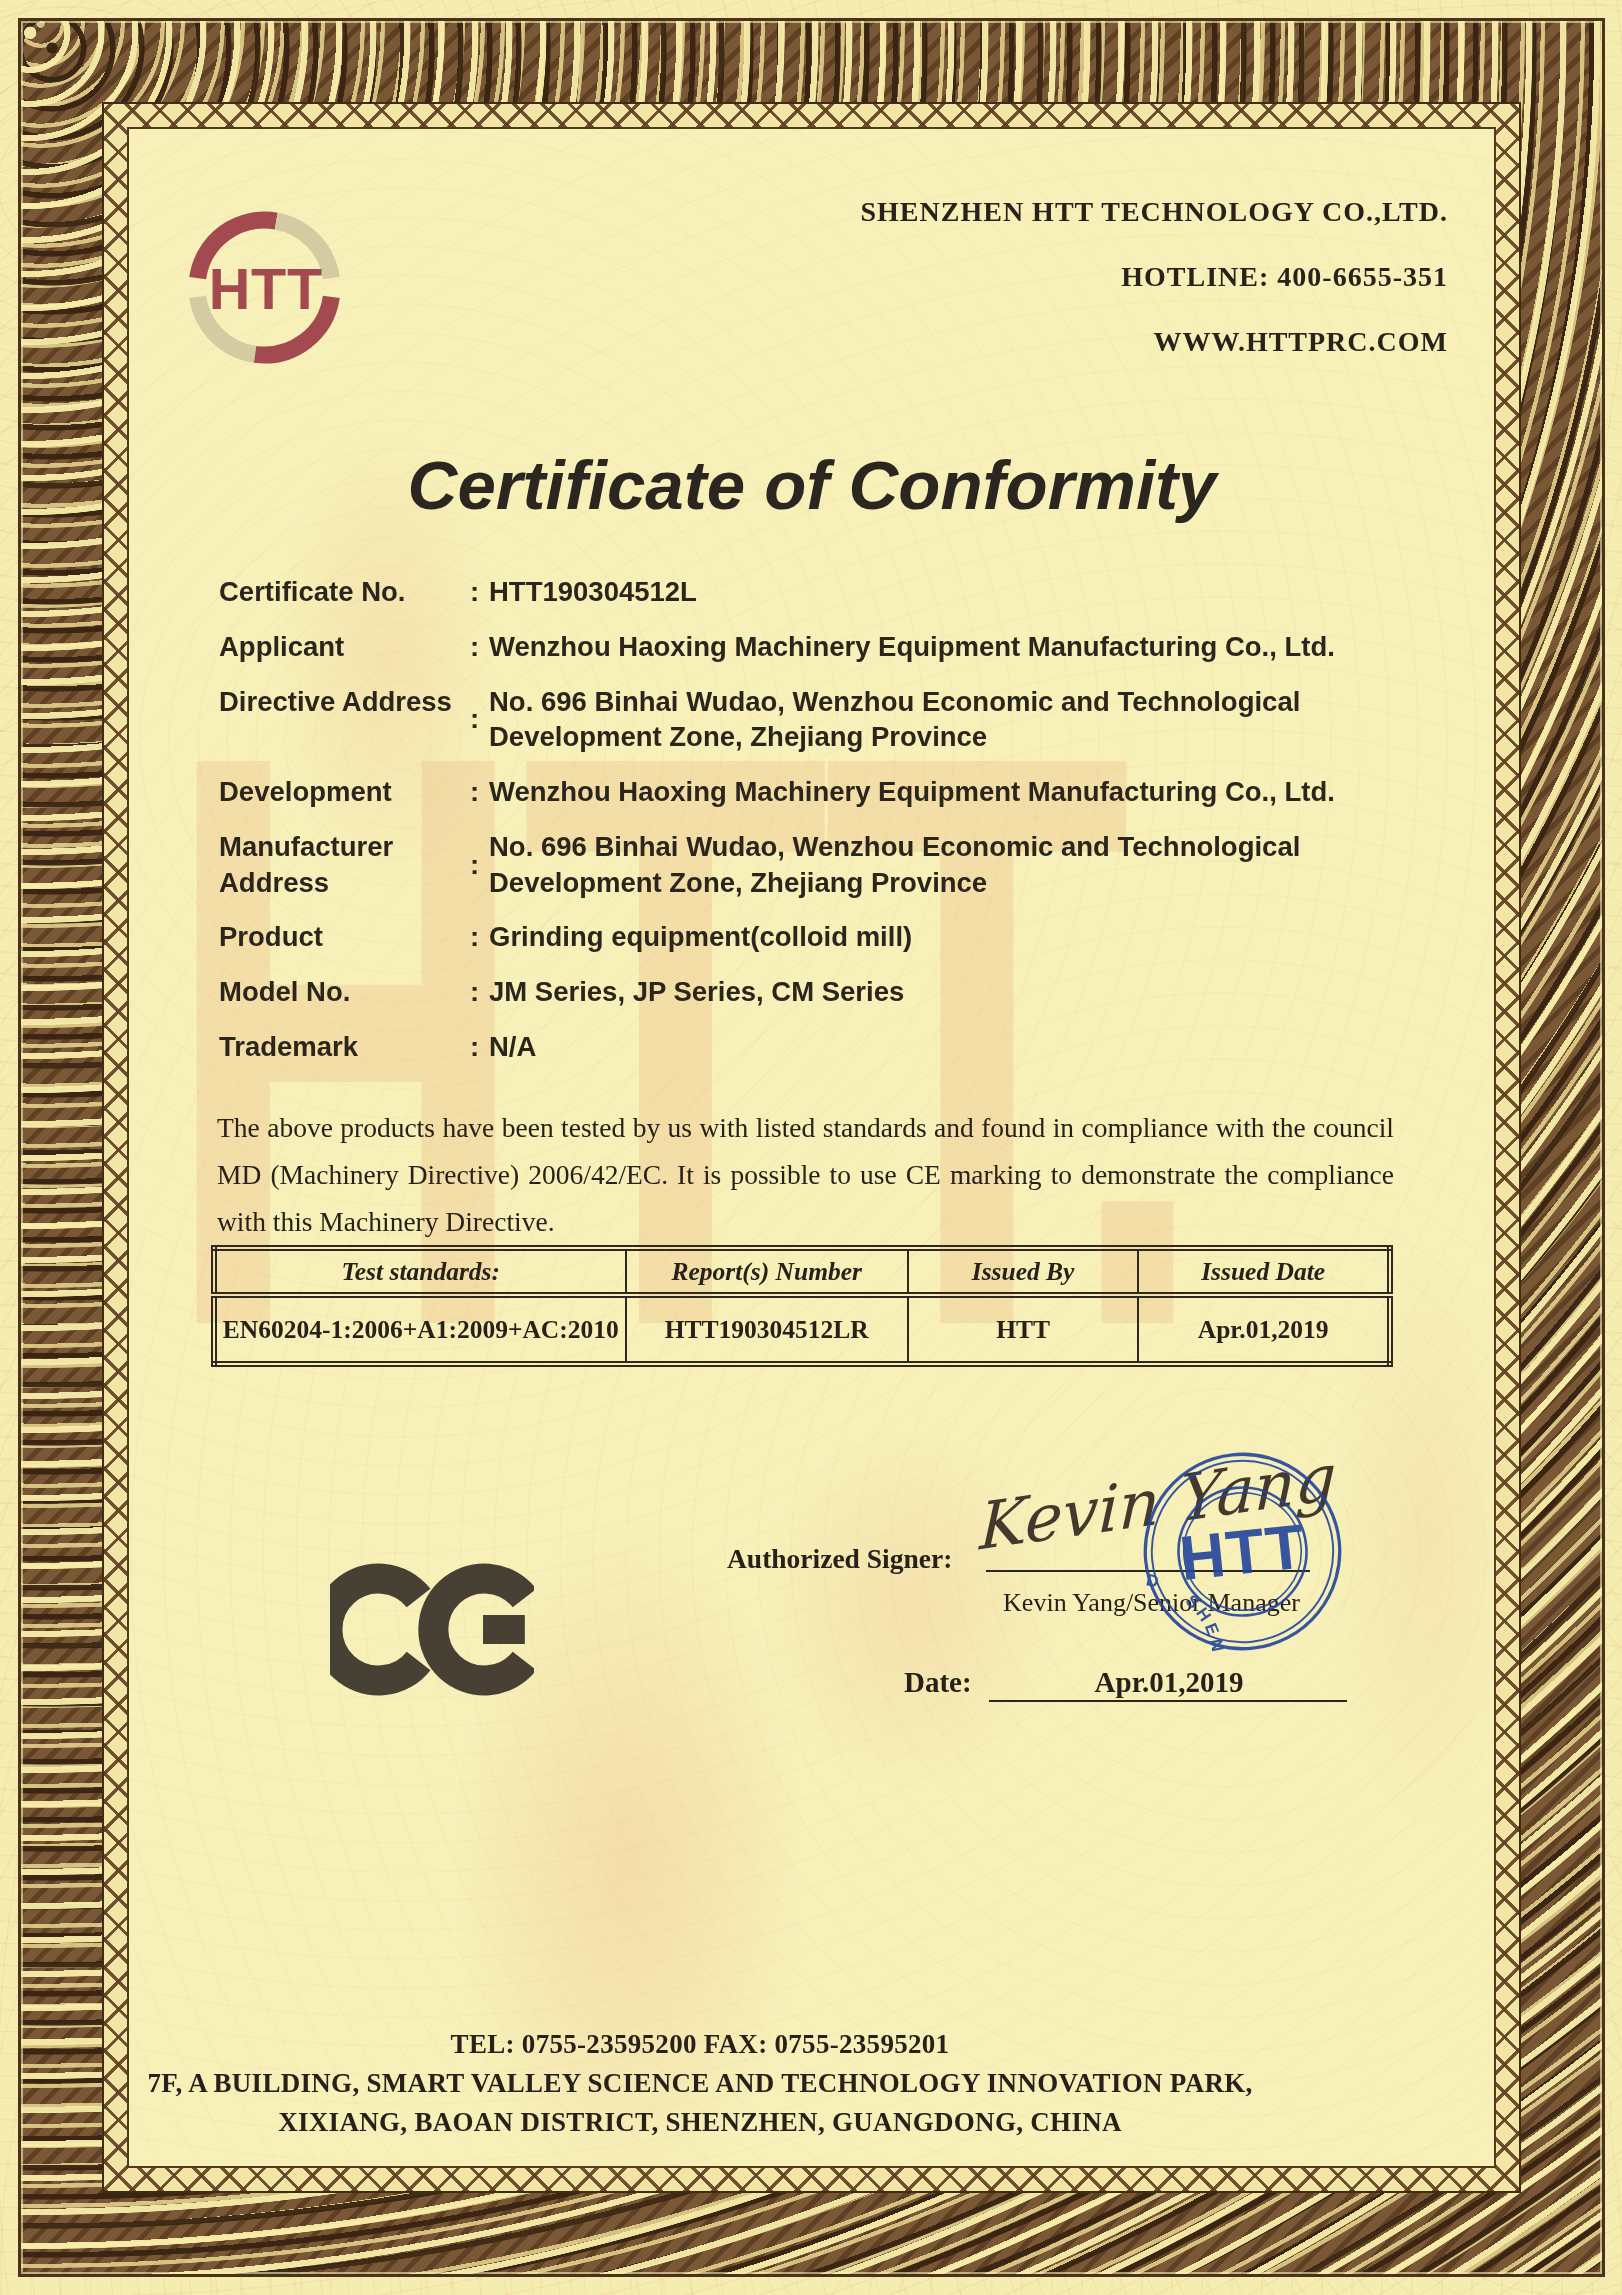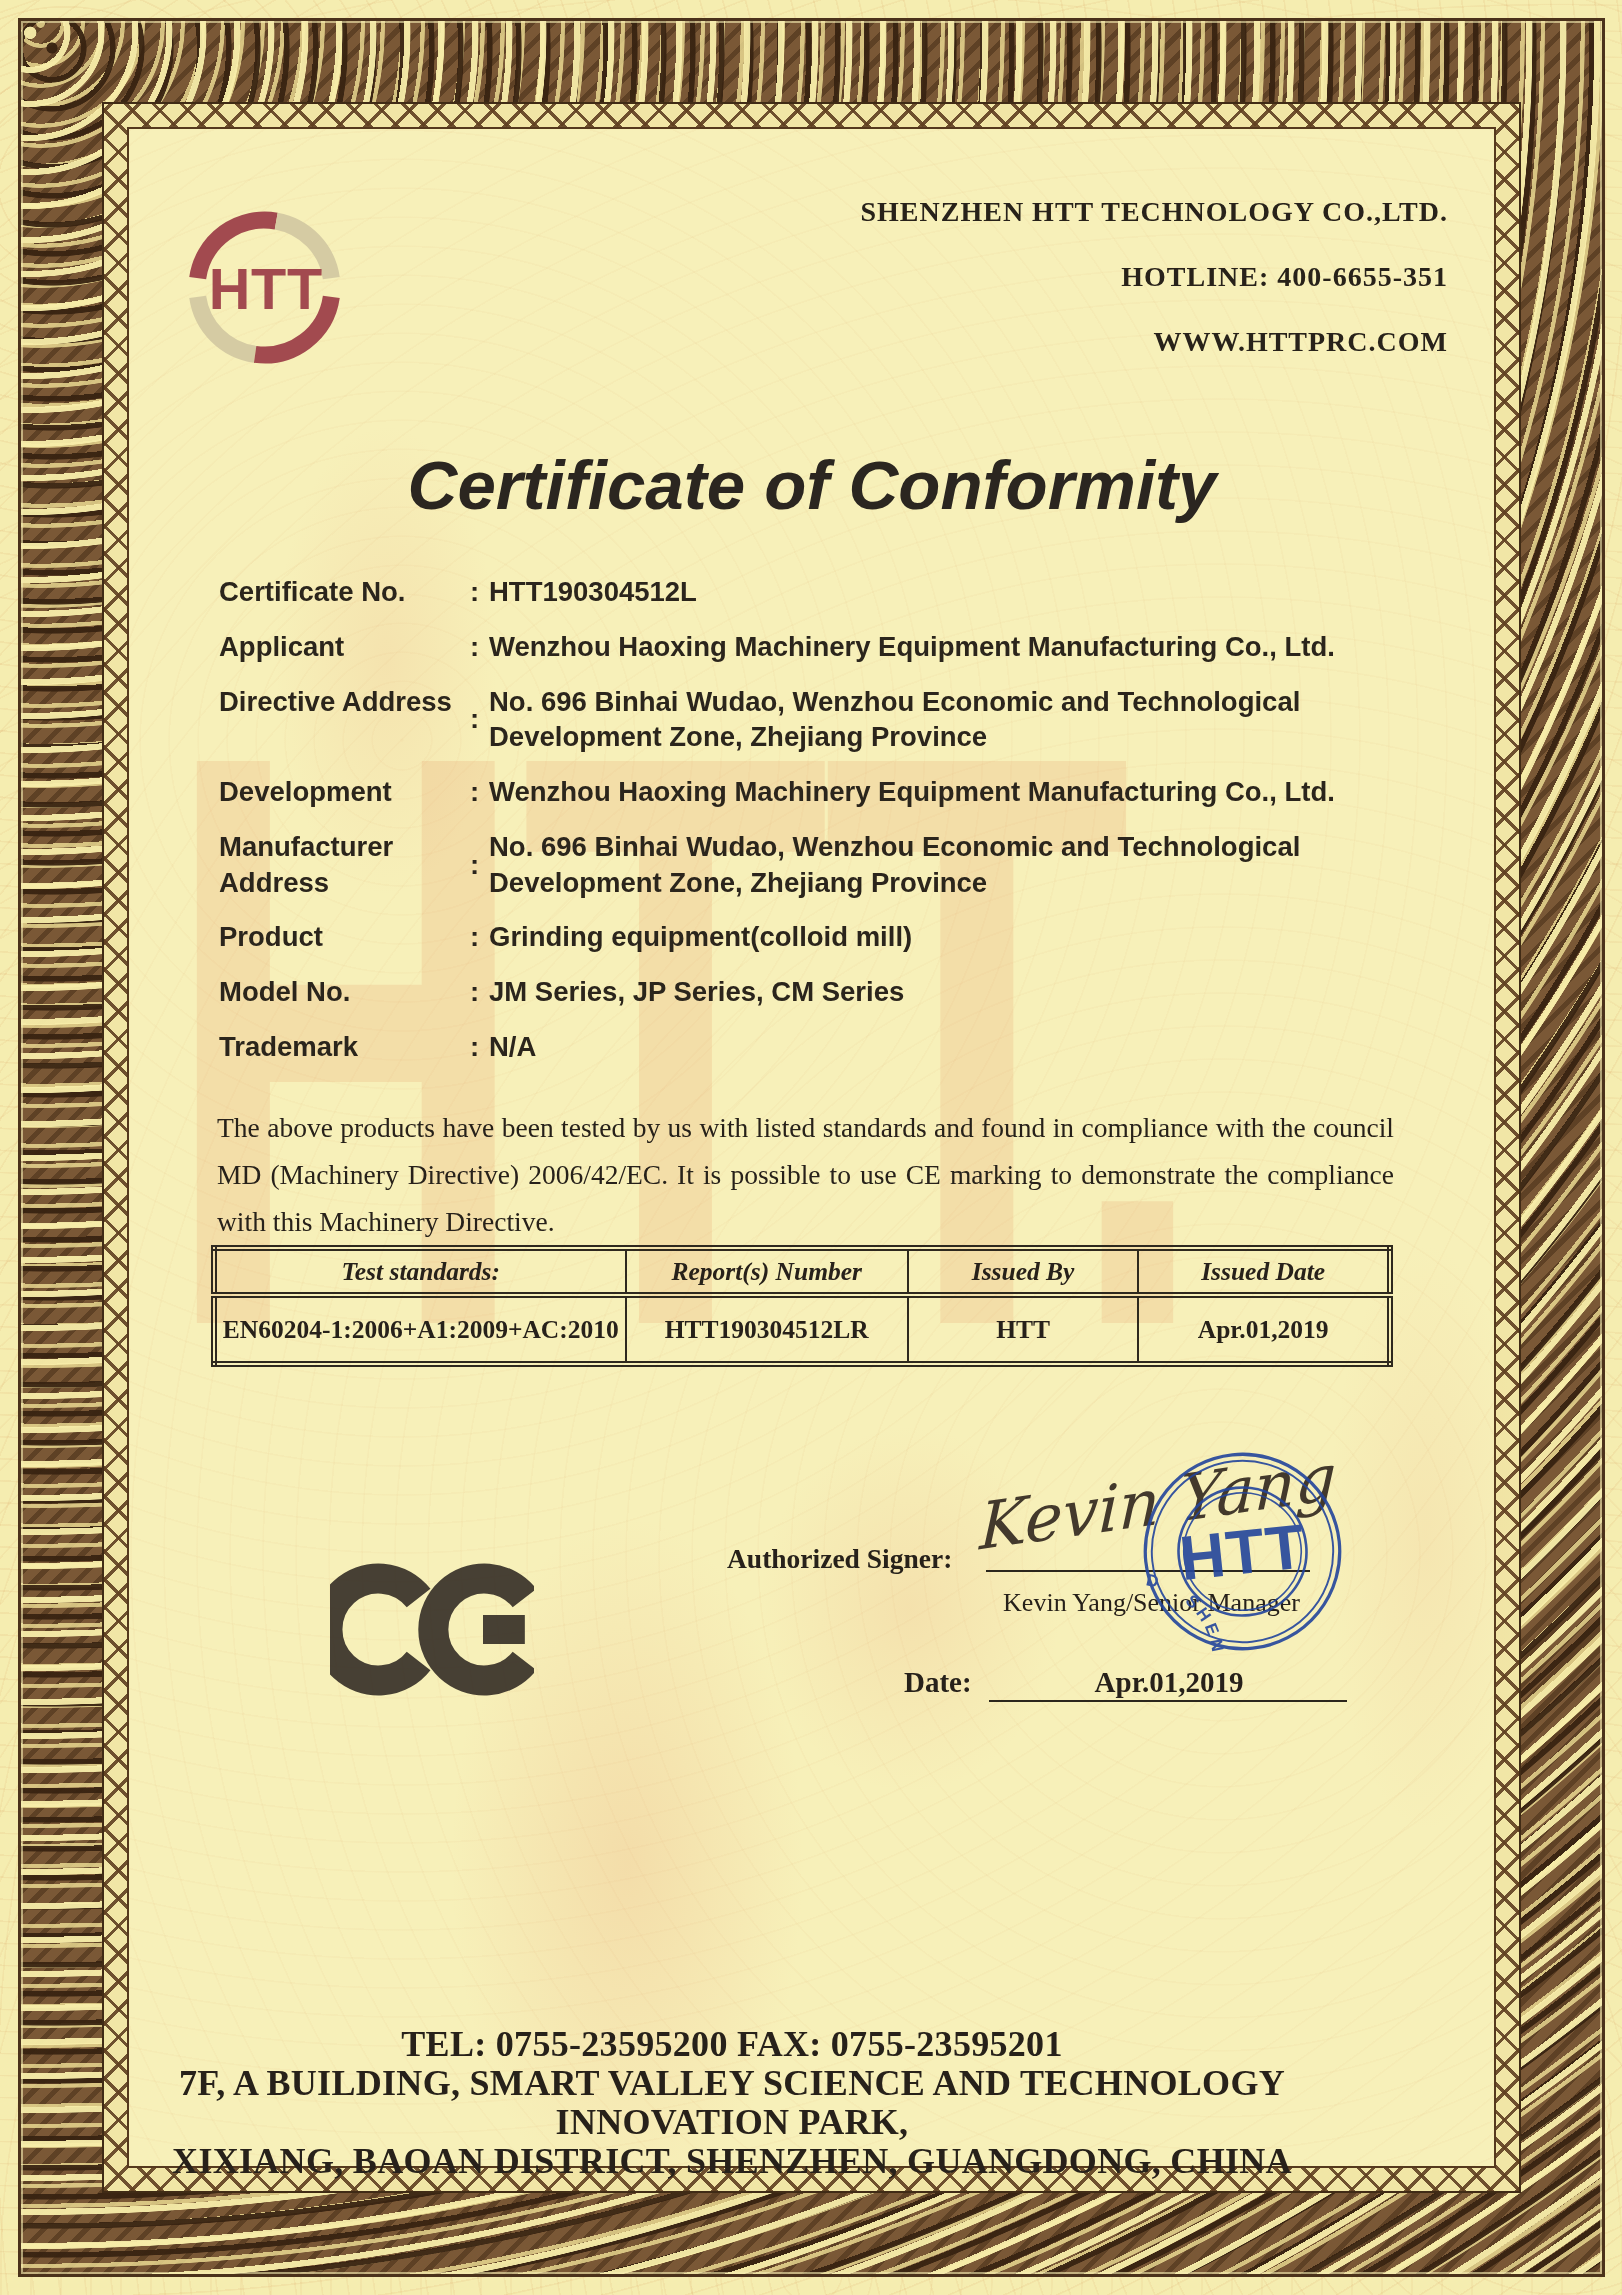--- a/index.html
+++ b/index.html
@@ -95,21 +95,21 @@
     font-style:italic; font-size:64px; color:#43392c;
     transform:rotate(-8deg) skewX(-10deg); white-space:nowrap;
   }
   .name-title{position:absolute; left:976px; top:1588px; width:351px; text-align:center; font-size:26px; white-space:nowrap;}
   .stamp{position:absolute; left:1142px; top:1451px; opacity:.9; transform:rotate(-6deg);}
   .date-label{position:absolute; left:904px; top:1666px; font-weight:bold; font-size:29px;}
   .date-value{position:absolute; left:991px; top:1666px; width:356px; text-align:center; font-weight:bold; font-size:29px;}
   .date-line{position:absolute; left:989px; top:1700px; width:358px; border-top:2.6px solid #2b261c;}
   .footer{
     position:absolute; left:128px; top:2025px; width:1144px; text-align:center;
-    font-size:36px; line-height:39px; letter-spacing:0.3px; color:#27211a; font-weight:bold;margin-left:32px;
+    font-size:27px; line-height:39px; letter-spacing:0.3px; color:#27211a; font-weight:bold;
   }
   .ring-text{font-family:"Liberation Sans","DejaVu Sans",sans-serif; font-weight:bold; font-size:26px; letter-spacing:6px; fill:#23459c;}
   .stamp-center{font-family:"Liberation Sans","DejaVu Sans",sans-serif; font-weight:bold; font-size:96px; letter-spacing:2px; fill:#23459c;}
   .logo-htt{font-family:"Liberation Sans","DejaVu Sans",sans-serif; font-weight:bold; font-size:88px; letter-spacing:1px; fill:#a24a4f;}
 </style>
 </head>
 <body>
 
 <div class="page">
 

